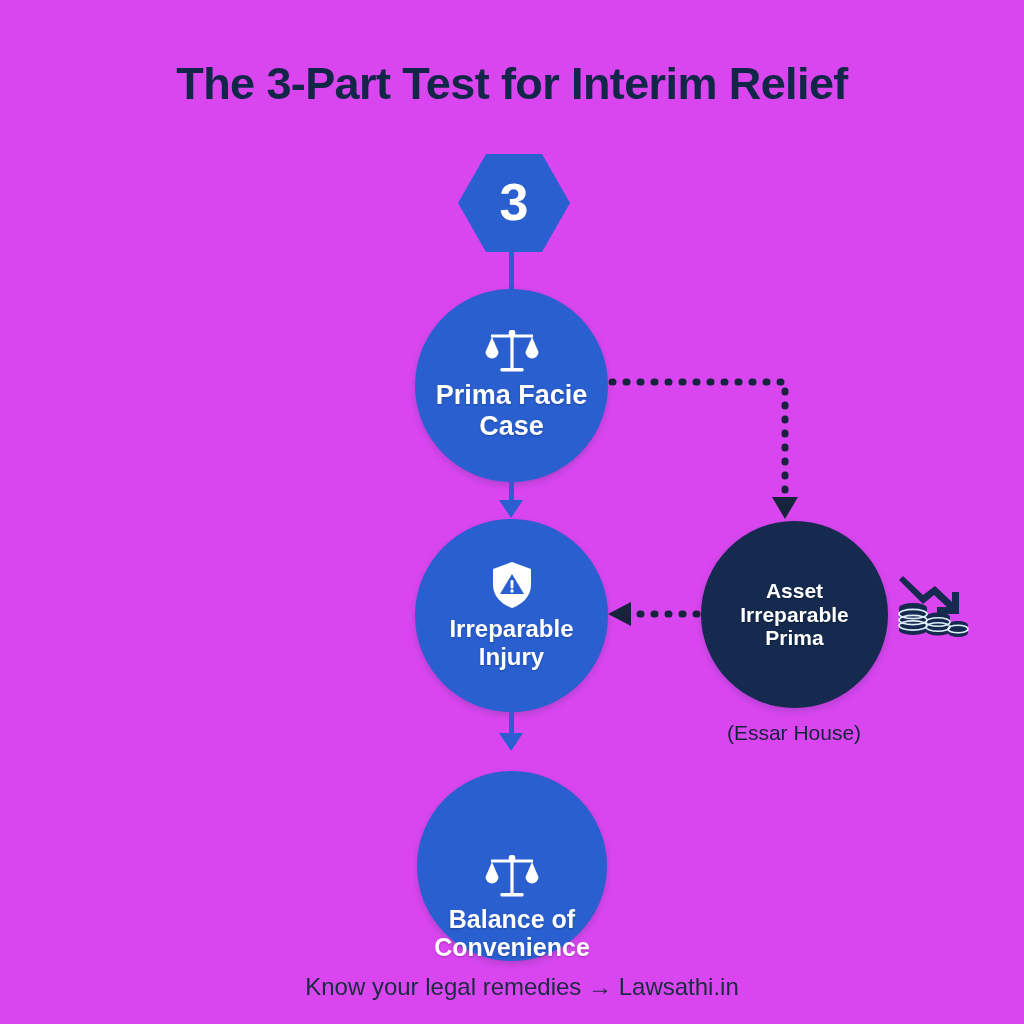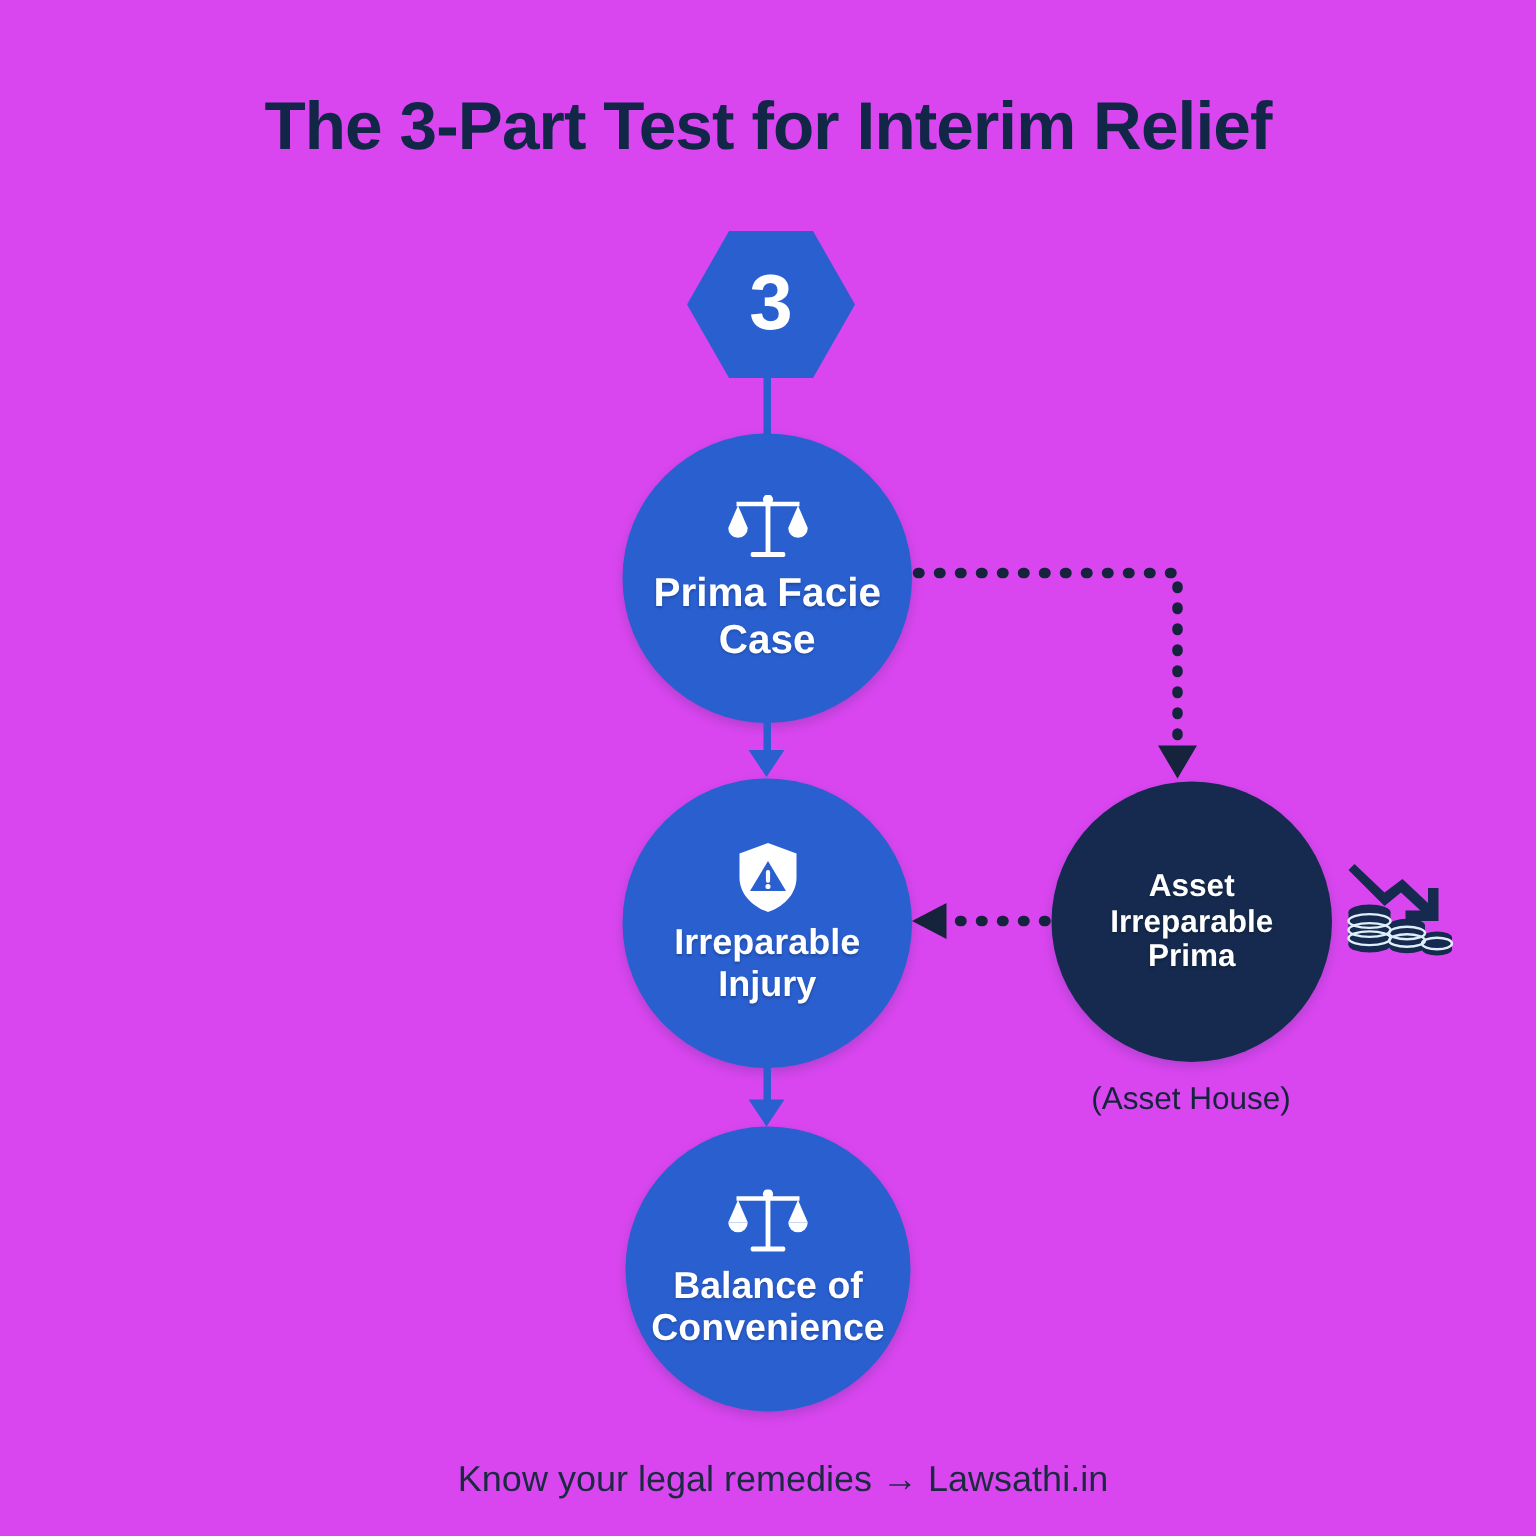--- a/index.html
+++ b/index.html
@@ -89,21 +89,21 @@
     line-height: 1.13;
     text-shadow: 0 1px 2px rgba(0,0,0,0.25);
   }
   .node-icon {
     display: block;
     margin-bottom: 6px;
   }
 
   #node-prima  { left: 415px; top: 289px; width: 193px; height: 193px; }
   #node-injury { left: 415px; top: 519px; width: 193px; height: 193px; }
-  #node-balance{ left: 417px; top: 751px; width: 190px; height: 190px; }
+  #node-balance{ left: 417px; top: 771px; width: 190px; height: 190px; justify-content: flex-end; }
   #node-asset  { left: 701px; top: 521px; width: 187px; height: 187px; }
 
   #node-prima .node-label  { font-size: 27px; }
   #node-injury .node-label { font-size: 24px; }
   #node-balance .node-label{ font-size: 25px; }
   #node-asset .node-label  { font-size: 21px; }
 
   
   .v-arrow-line {
     position: absolute;
@@ -240,21 +240,21 @@
     </div>
   </div>
 
   <div class="node-circle node-dark" id="node-asset">
     <div class="node-label">
       <div>Asset</div>
       <div>Irreparable</div>
       <div>Prima</div>
     </div>
   </div>
-  <div id="asset-caption">(Asset House)</div>
+  <div id="asset-caption">(Essar House)</div>
 
   <svg id="coins-icon" viewBox="0 0 72 72">
     <g fill="#152a4e">
 
       <path d="M6 8 L26 27 L38 18 L55 34 L55 24 L62 24 L62 46 L40 46 L40 39 L50 39 L37 27 L26 36 L2 12 Z"></path>
 
       <ellipse cx="16" cy="40" rx="14" ry="5"></ellipse>
       <rect x="2" y="40" width="28" height="22"></rect>
       <ellipse cx="16" cy="62" rx="14" ry="5"></ellipse>
 

